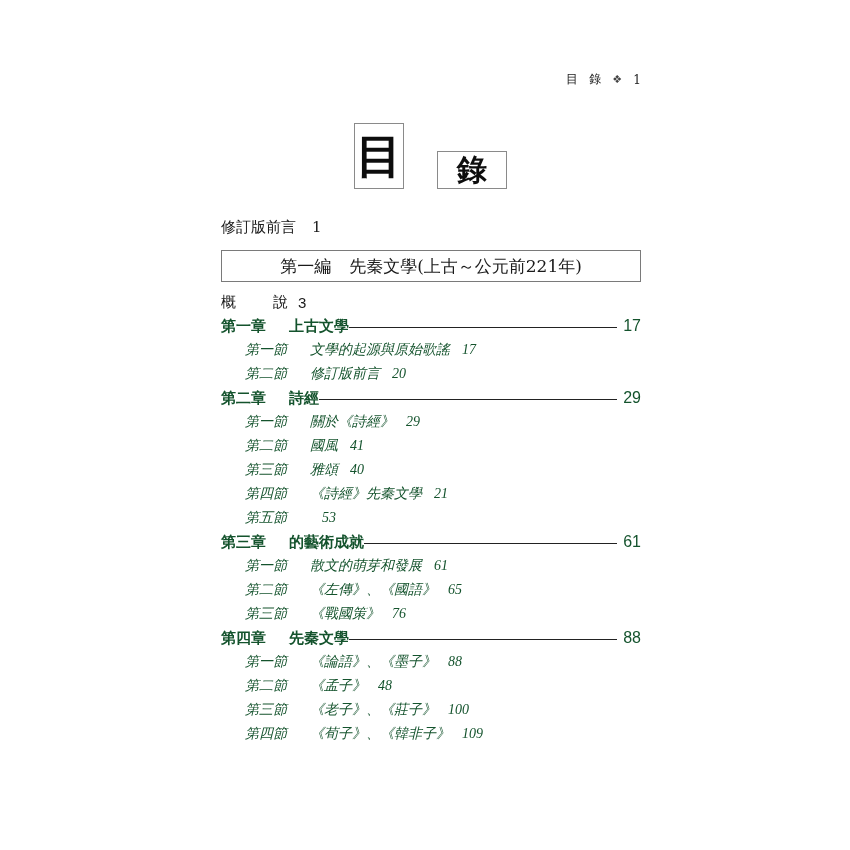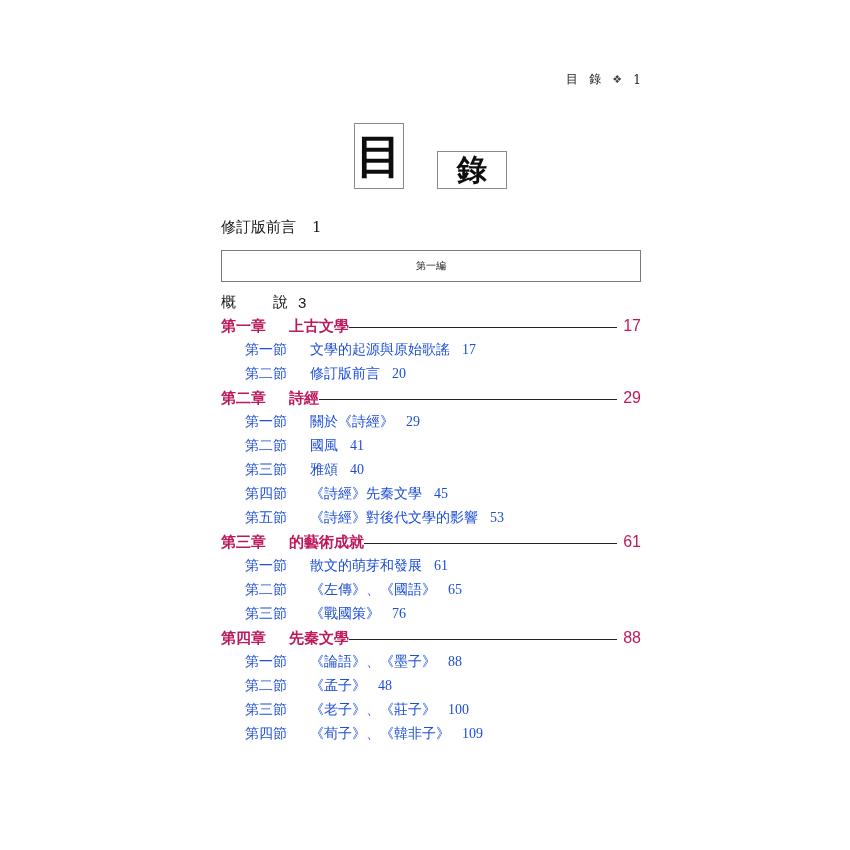--- a/index.html
+++ b/index.html
@@ -78,21 +78,21 @@
     .part-box {
       position: absolute;
       left: 221px;
       top: 250px;
       width: 418px;
       height: 30px;
       border: 1px solid #7a7a7a;
       display: flex;
       align-items: center;
       justify-content: center;
-      font-size: 10px;
+      font-size: 17px;
       gap: 18px;
     }
 
     .toc {
       position: absolute;
       left: 221px;
       top: 290px;
       width: 420px;
     }
     .row {
@@ -102,21 +102,21 @@
       white-space: nowrap;
     }
     .row.overview { font-size: 15px; }
     .row.overview .ov-a { display: inline-block; width: 52px; }
     .row.overview .ov-num { margin-left: 10px; font-family: "Liberation Sans", sans-serif; }
 
     .row.chapter {
       font-family: "DejaVu Sans", sans-serif;
       font-size: 15px;
       font-weight: bold;
-      color: #be185d;
+      color: #14532d;
     }
     .row.chapter .ch-label { display: inline-block; width: 68px; }
     .row.chapter .ch-title { }
     .row.chapter .leader {
       flex: 1;
       height: 0;
       border-top: 1.5px solid #222;
       margin: 0 2px 0 0;
       position: relative;
       top: 1px;
@@ -125,21 +125,22 @@
       font-family: "Liberation Sans", sans-serif;
       font-weight: normal;
       font-size: 16px;
       min-width: 22px;
       text-align: right;
     }
 
     .row.section {
       padding-left: 24px;
       font-size: 14px;
-      color: #1d4ed8;
+      color: #14532d;
+      font-style: italic;
     }
     .row.section .sec-label { display: inline-block; width: 65px; }
     .row.section .sec-page {
       margin-left: 12px;
       font-family: "Liberation Serif", serif;
       font-size: 14px;
     }
   </style>
 </head>
 <body>
@@ -154,20 +155,21 @@
 <div class="title-box-1">目</div>
 <div class="title-box-2">錄</div>
 
 <div class="preface">
   <span>修訂版前言</span>
   <span>1</span>
 </div>
 
 <div class="part-box">
   <span>第一編</span>
+  <span>先秦文學(上古～公元前221年)</span>
 </div>
 
 <div class="toc">
   <div class="row overview">
     <span class="ov-a">概</span>
     <span>說</span>
     <span class="ov-num">3</span>
   </div>
 
   <div class="row chapter">
@@ -204,25 +206,24 @@
     <span class="sec-page">41</span>
   </div>
   <div class="row section">
     <span class="sec-label">第三節</span>
     <span>雅頌</span>
     <span class="sec-page">40</span>
   </div>
   <div class="row section">
     <span class="sec-label">第四節</span>
     <span>《詩經》先秦文學</span>
-    <span class="sec-page">45</span>
+    <span class="sec-page">21</span>
   </div>
   <div class="row section">
     <span class="sec-label">第五節</span>
-    <span>《詩經》對後代文學的影響</span>
     <span class="sec-page">53</span>
   </div>
 
   <div class="row chapter">
     <span class="ch-label">第三章</span>
     <span class="ch-title">的藝術成就</span>
     <span class="leader"></span>
     <span class="ch-page">61</span>
   </div>
   <div class="row section">

